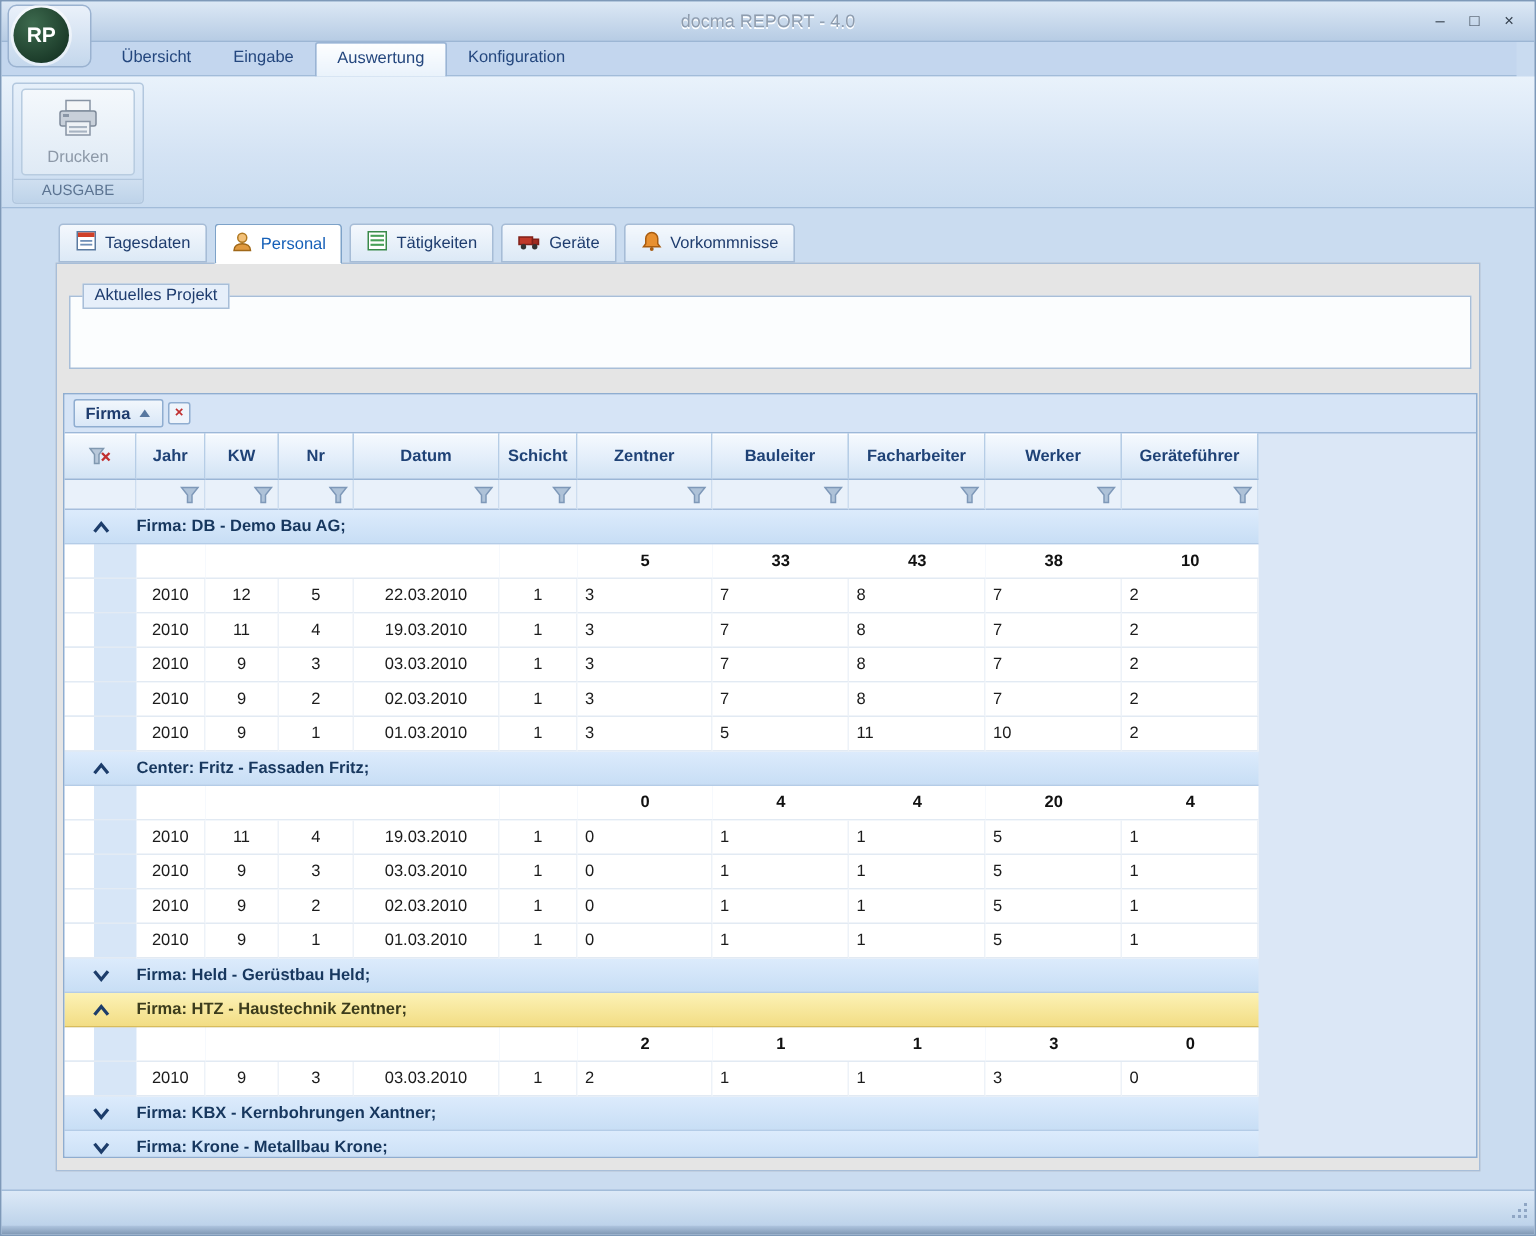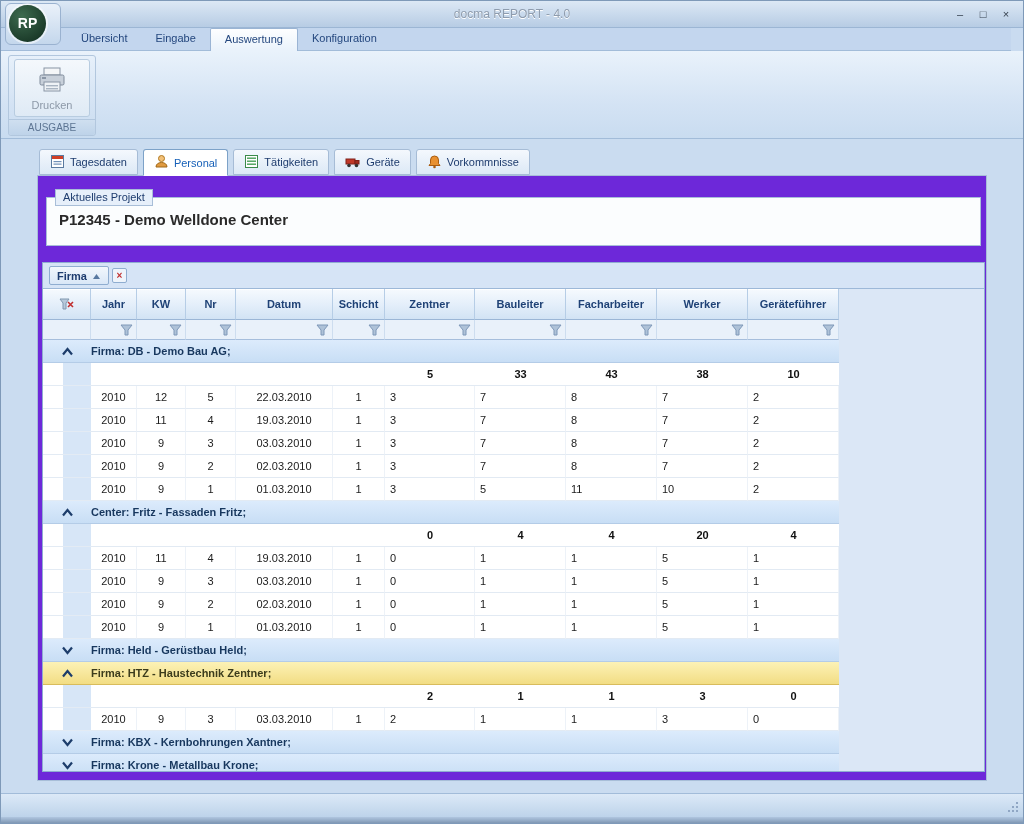--- a/index.html
+++ b/index.html
@@ -50,21 +50,21 @@
   .content { position:absolute; top:138px; left:0; right:0; bottom:30px; background:#cadcf0; }
 
   .view-tabs { position:absolute; top:10px; left:38px; height:15px; display:flex; gap:5px; z-index:3; }
   .vtab { display:flex; align-items:center; gap:5px; padding:0 10px; height:26px;
           border:1px solid #a6bcd6; border-radius:3px 3px 0 0;
           background:linear-gradient(#f4f8fd,#dce9f6); font-size:11px; color:#1e3c6e; }
   .vtab.active { background:#fff; border-color:#7da2c8; border-bottom-color:#fff; color:#1660b8;
                  height:27px; margin-bottom:-1px; }
 
   .panel { position:absolute; left:36px; right:36px; top:36px; bottom:12px;
-           background:#6d28d9; border:1px solid #a8bed8; }
+           background:#e5e5e5; border:1px solid #a8bed8; }
 
   .project-box { position:absolute; left:8px; right:5px; top:21px; height:49px;
                  background:#fbfdfe; border:1px solid #a8bed8; }
   .project-label { position:absolute; top:-9px; left:8px; height:17px; line-height:15px;
                    padding:0 7px; font-size:11px; color:#1e3c6e; background:#e6effa;
                    border:1px solid #a8bed8; }
   .project-title { padding:13px 0 0 12px; font-size:15px; font-weight:bold; color:#2a2a2a; }
 
   
   .grid { position:absolute; left:4px; top:86px; width:943px; height:510px;
@@ -197,21 +197,20 @@
               <circle cx="7.5" cy="13" r="1.3" fill="#a85c10"></circle>
             </svg></span>
         <span>Vorkommnisse</span>
       </div>
     </div>
 
     <div class="panel">
 
       <div class="project-box">
         <div class="project-label">Aktuelles Projekt</div>
-        <div class="project-title">P12345 - Demo Welldone Center</div>
       </div>
 
       <div class="grid">
         <div class="groupby-bar">
           <div class="pill">
             <span>Firma</span>
             <span><svg width="9" height="7" viewBox="0 0 9 7">
                   <path d="M4.5 1 8 6H1z" fill="#5878a0"></path>
                 </svg></span>
           </div>

